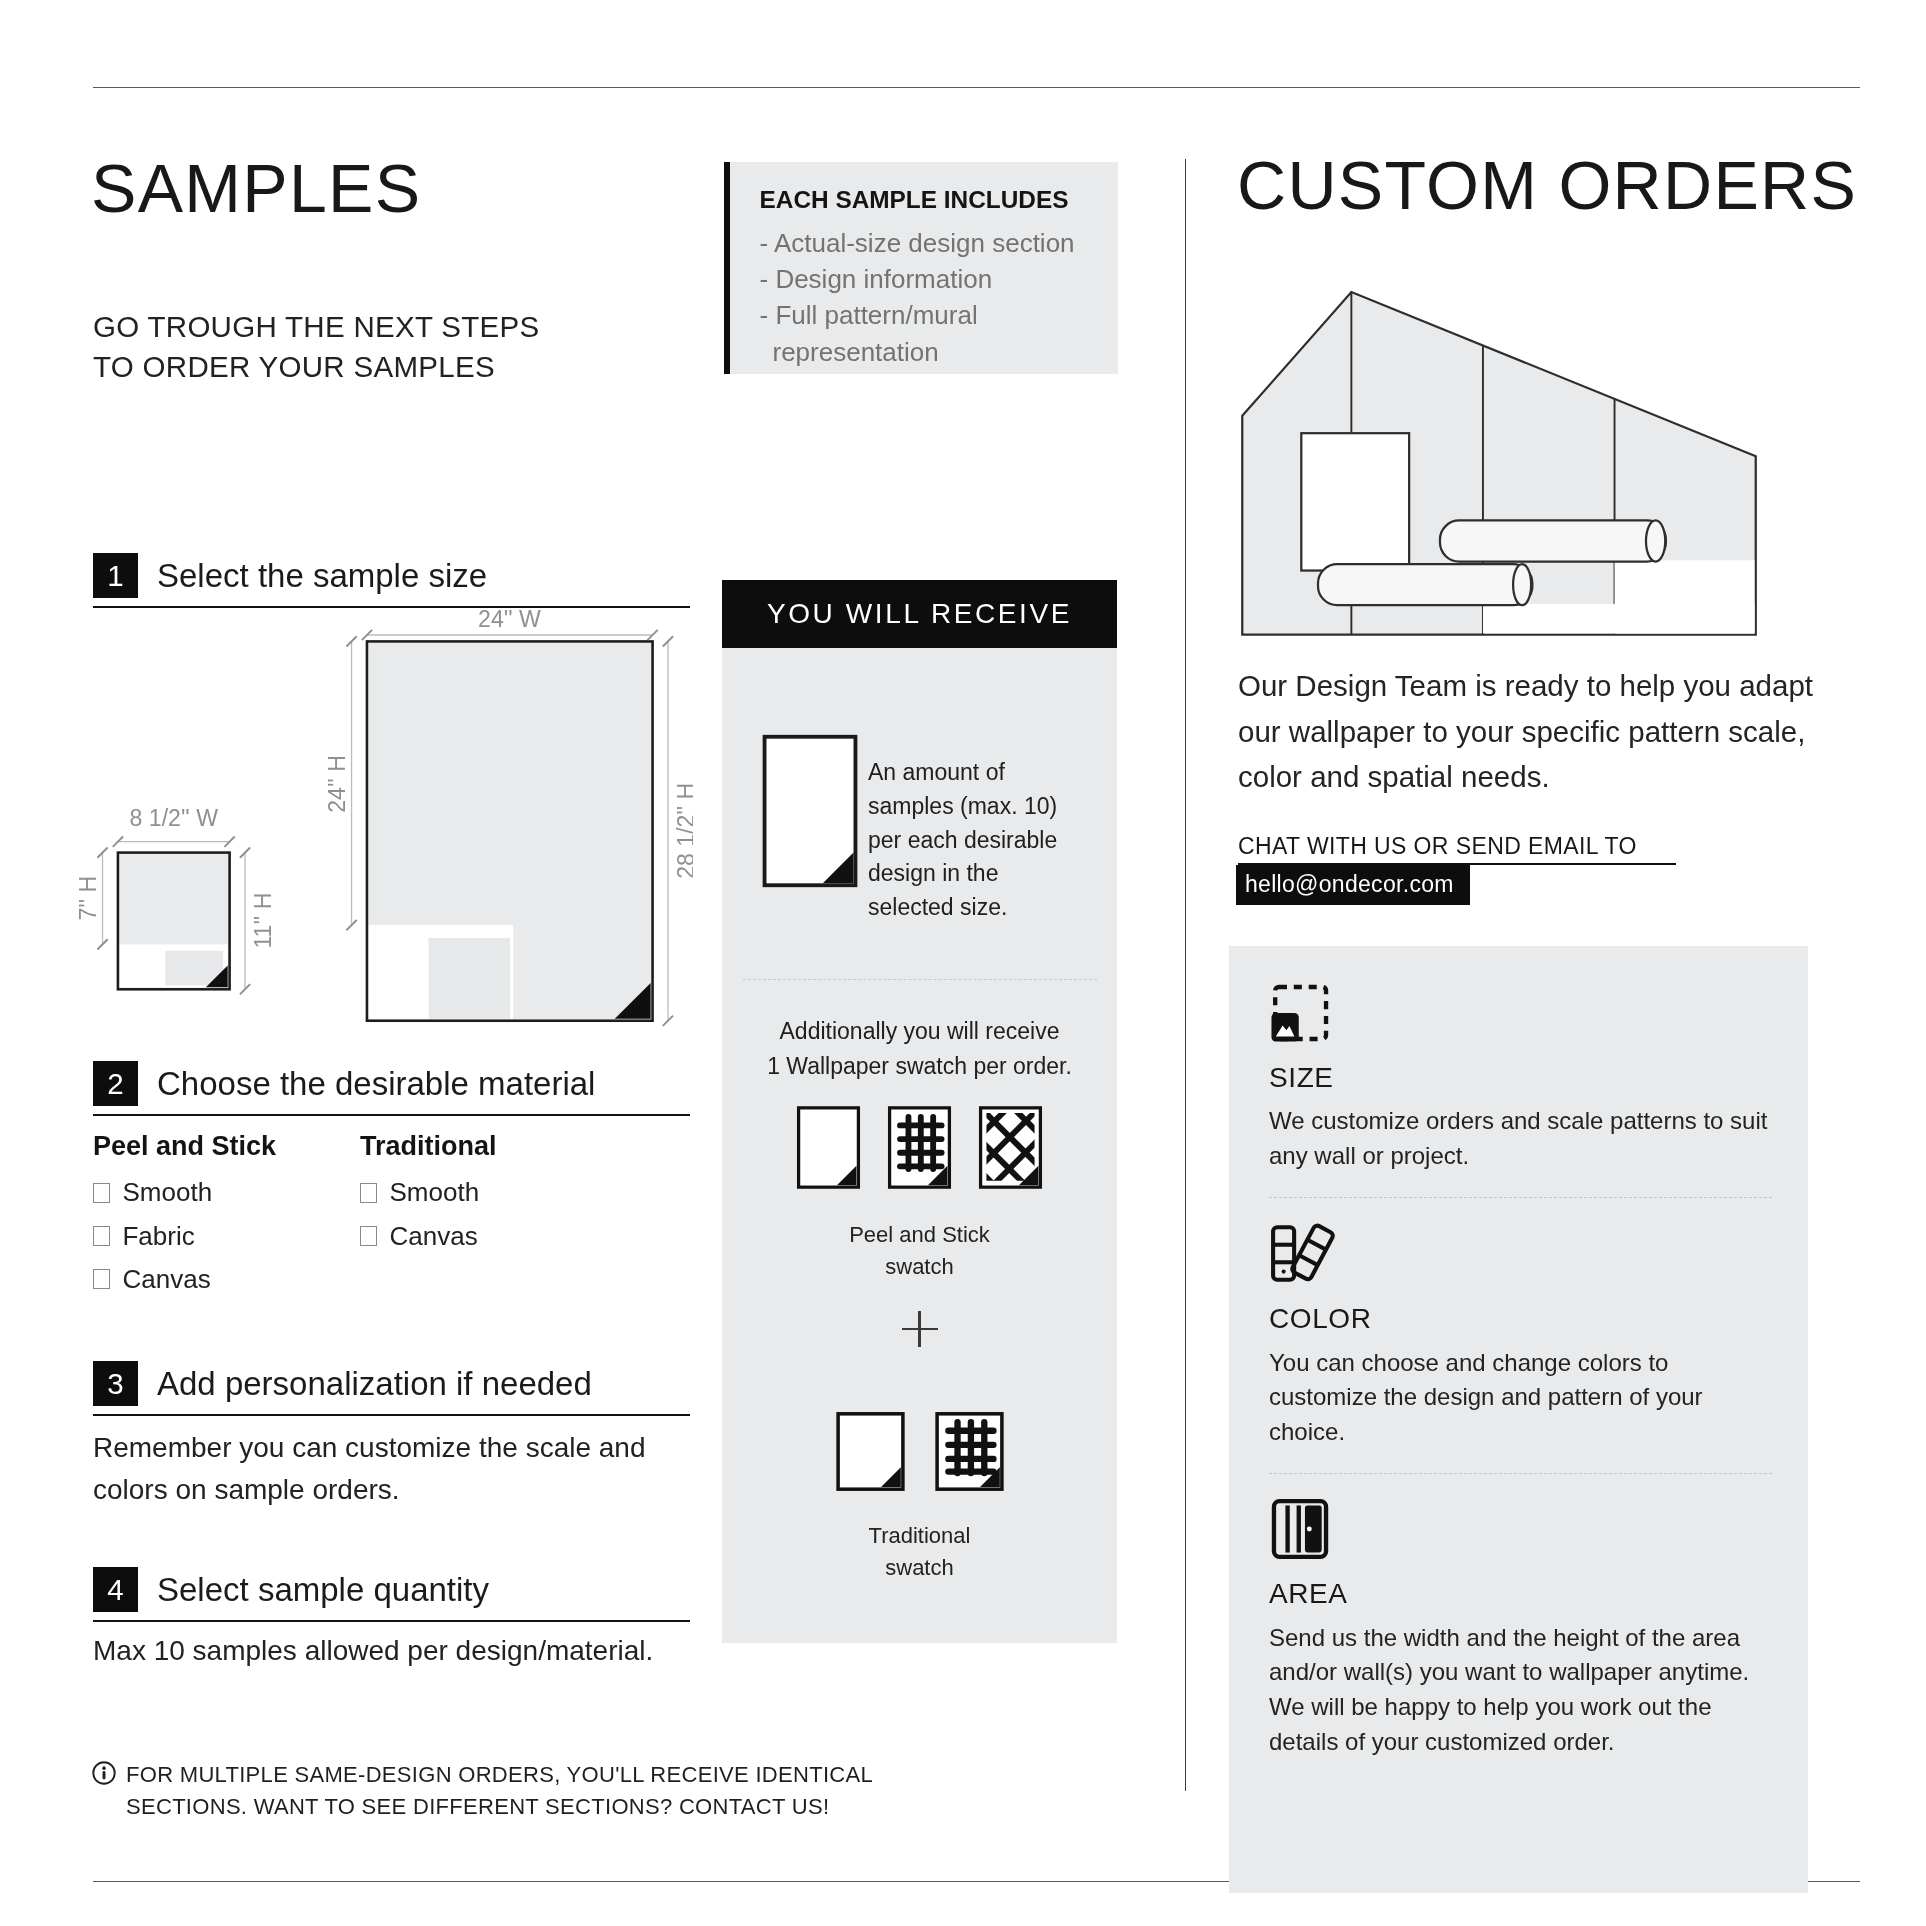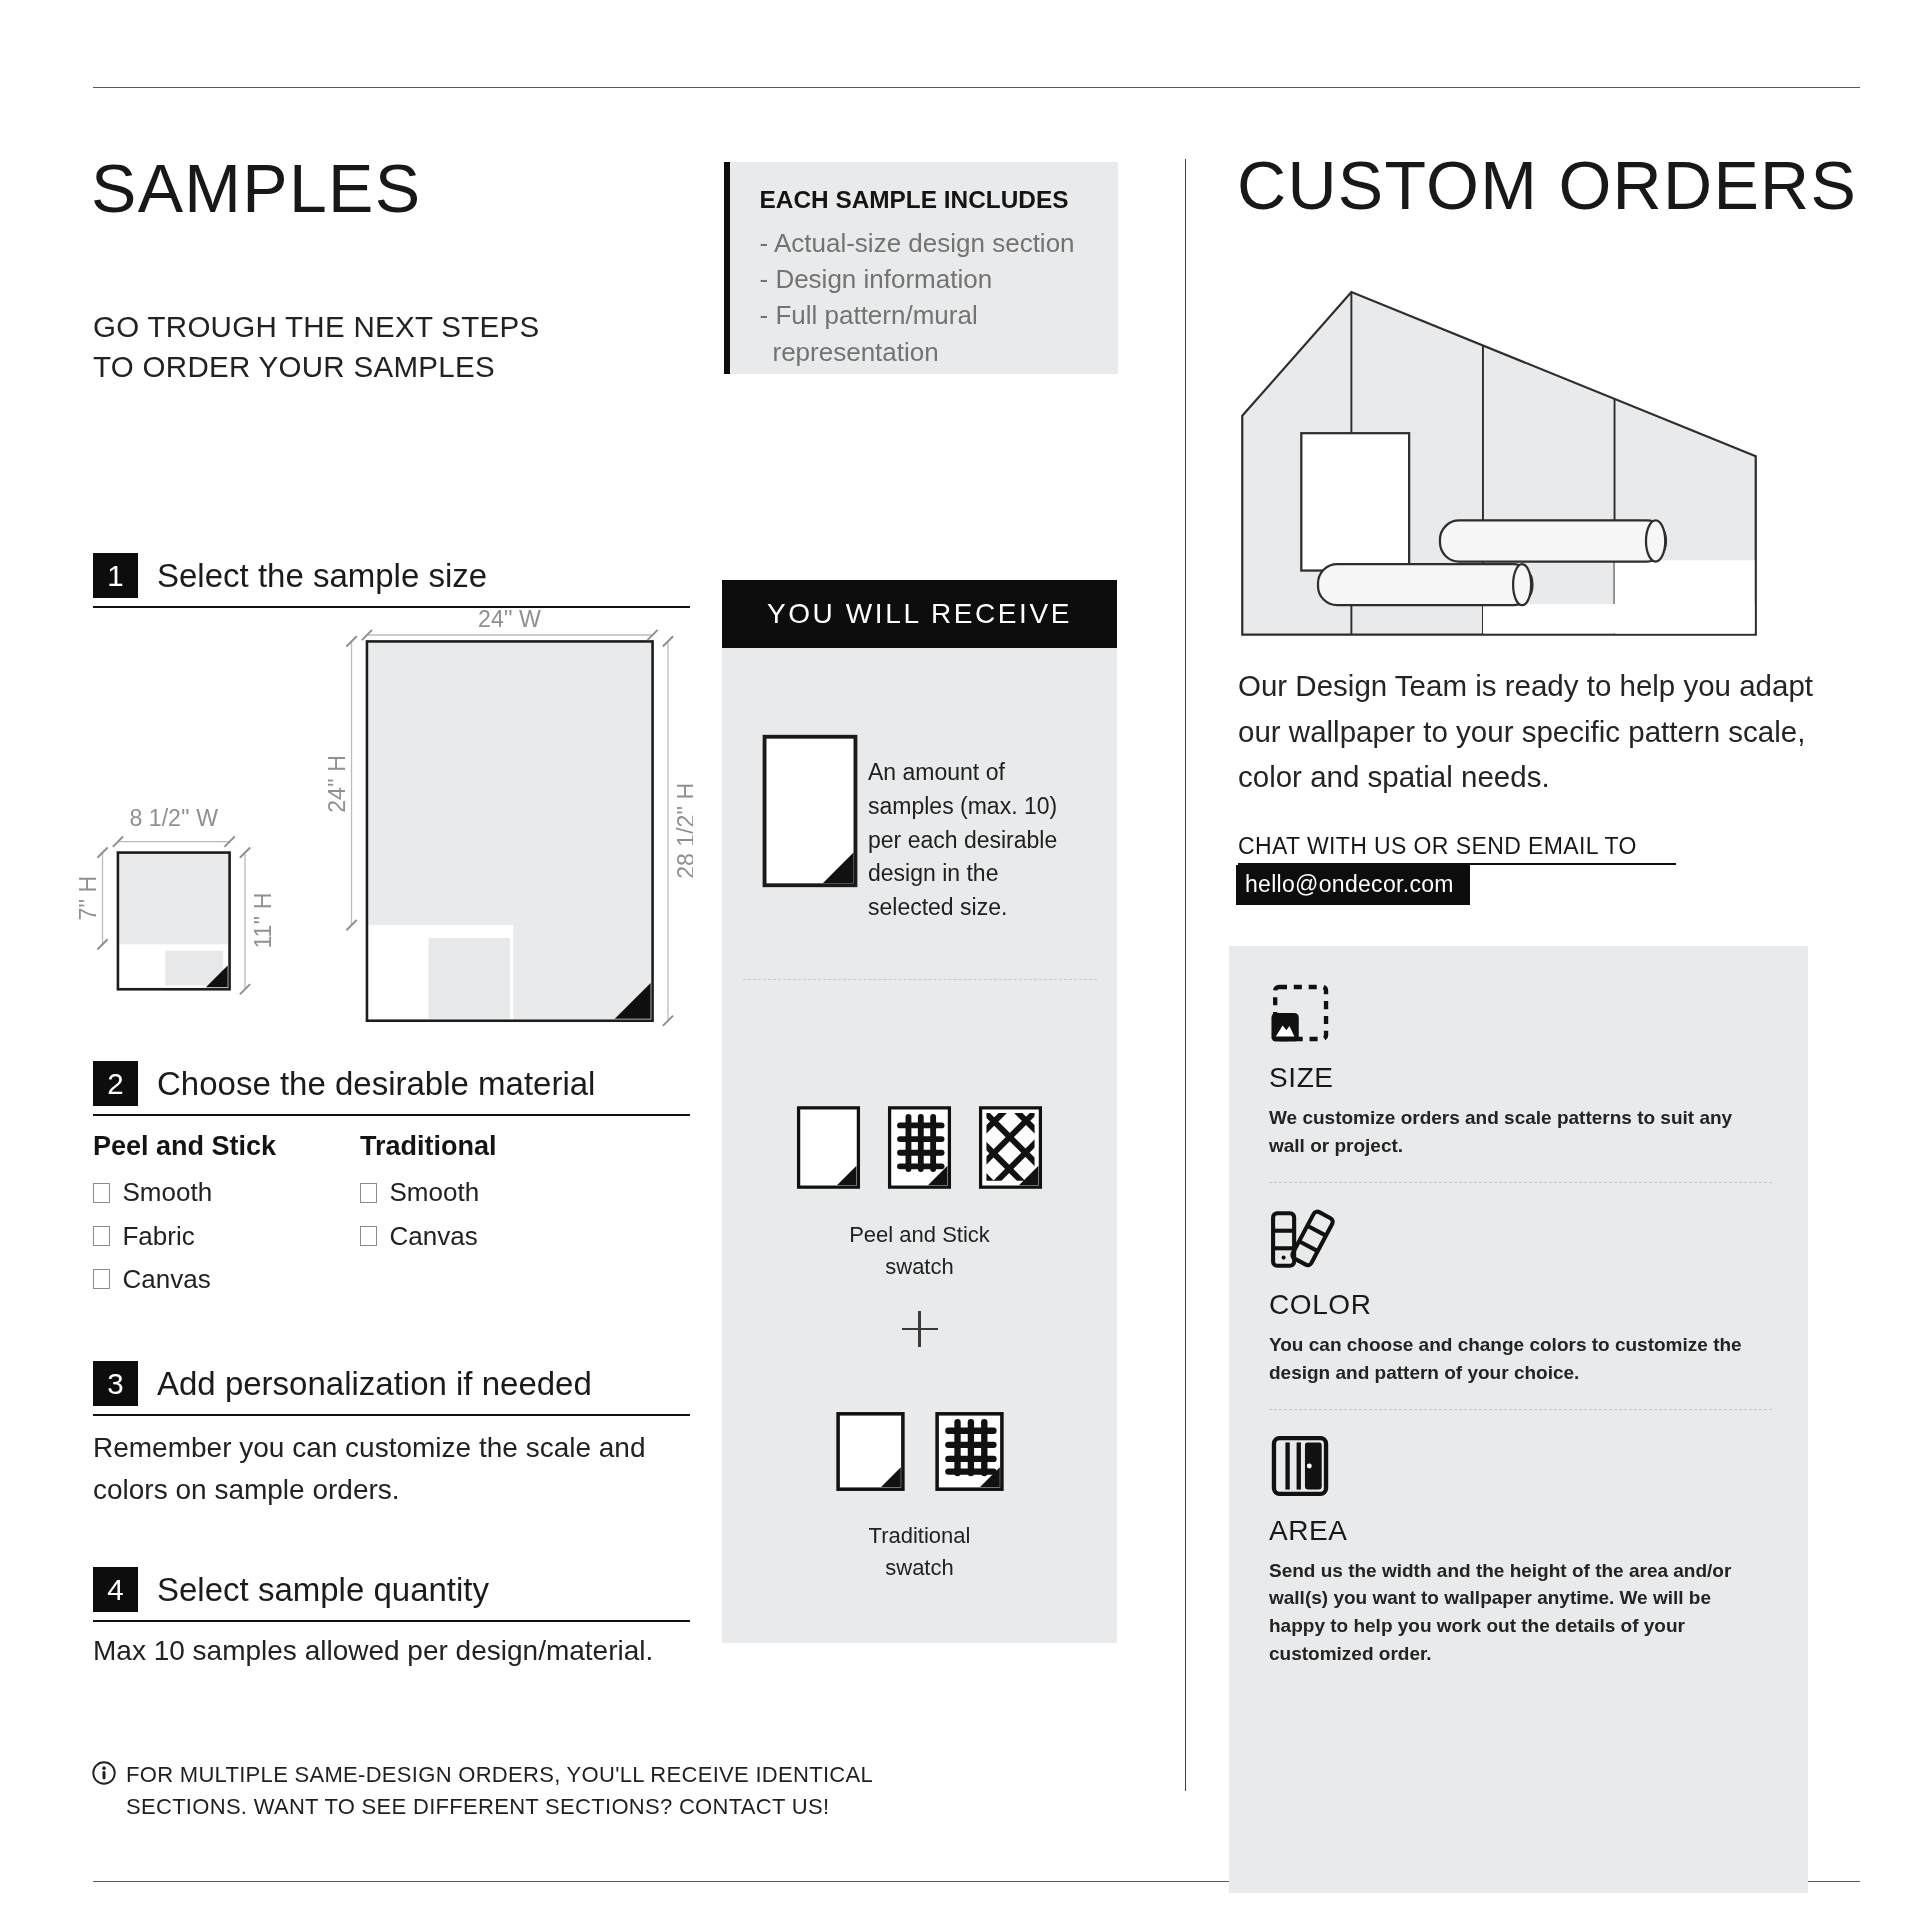--- a/index.html
+++ b/index.html
@@ -54,21 +54,21 @@
   .plus-icon::after  { content:""; position:absolute; left:16.7px; top:0; width:2.6px; height:36px; background:#3a3a3a; }
 
   
   #custom-intro { width:587px; font-size:29.5px; line-height:1.55; color:#242424; }
   #chat-label { font-size:23px; letter-spacing:0.4px; color:#181818; white-space:nowrap; }
   #chat-underline { width:438px; height:1.9px; background:#0f0f0f; }
   #email-badge { display:inline-block; background:#0d0d0d; color:#fff; font-size:23px; padding:5.8px 16.7px 7px 9px; letter-spacing:0.3px; }
   #features-box { width:579px; height:947px; background:#e9eaeb; padding:36px 36px 0 40px; }
   .feature .f-icon { margin-bottom:18px; }
   .feature .f-heading { font-size:28px; letter-spacing:0.6px; color:#191919; margin-bottom:10.3px; font-weight:400; }
-  .feature .f-text { font-size:19px; line-height:1.45; color:#232323; width:500px;font-weight:bold; }
+  .feature .f-text { font-size:24px; line-height:1.45; color:#232323; width:500px; }
   .f-divider { border-top:1.3px dashed #c6c6c6; margin:23px 0 24.4px 0; }
 
   svg { display:block; }
   text { font-family:"Liberation Sans", sans-serif; }
 </style>
 </head>
 <body>
 
 <div id="page">
 
@@ -204,20 +204,24 @@
   <div class="abs" id="receive-box" style="left:722px; top:648px;">
 
     <svg class="rb" style="left:40px; top:86px;" width="96" height="154" viewBox="0 0 150 240">
       <rect x="4" y="4" width="142" height="232" fill="#ffffff" stroke="#1a1a1a" stroke-width="6"></rect>
       <path d="M143,233 L95,233 L143,185 Z" fill="#111111"></path>
     </svg>
     <div class="rb" id="amount-text" style="left:146px; top:108px;">An amount of samples (max. 10) per each desirable design in the selected size.</div>
 
     <div class="rb dashed-h" style="left:20.5px; top:331px; width:354px;"></div>
 
+    <div class="rb center-text" id="additional-text" style="left:0; top:366px;">
+      <div>Additionally you will receive</div>
+      <div>1 Wallpaper swatch per order.</div>
+    </div>
 
     <div class="rb swatch-row" style="left:0; top:457px;">
       <svg width="65" height="85" viewBox="0 0 100 130">
         <rect x="4" y="4" width="92" height="122" fill="#fff" stroke="#111" stroke-width="5"></rect>
         <path d="M93,123 L63,123 L93,93 Z" fill="#111"></path>
       </svg>
       <svg width="65" height="85" viewBox="0 0 100 130">
         <rect x="4" y="4" width="92" height="122" fill="#fff" stroke="#111" stroke-width="5"></rect>
         <g stroke="#111" stroke-width="9" stroke-linecap="round">
           <line x1="33" y1="18" x2="33" y2="98"></line>

